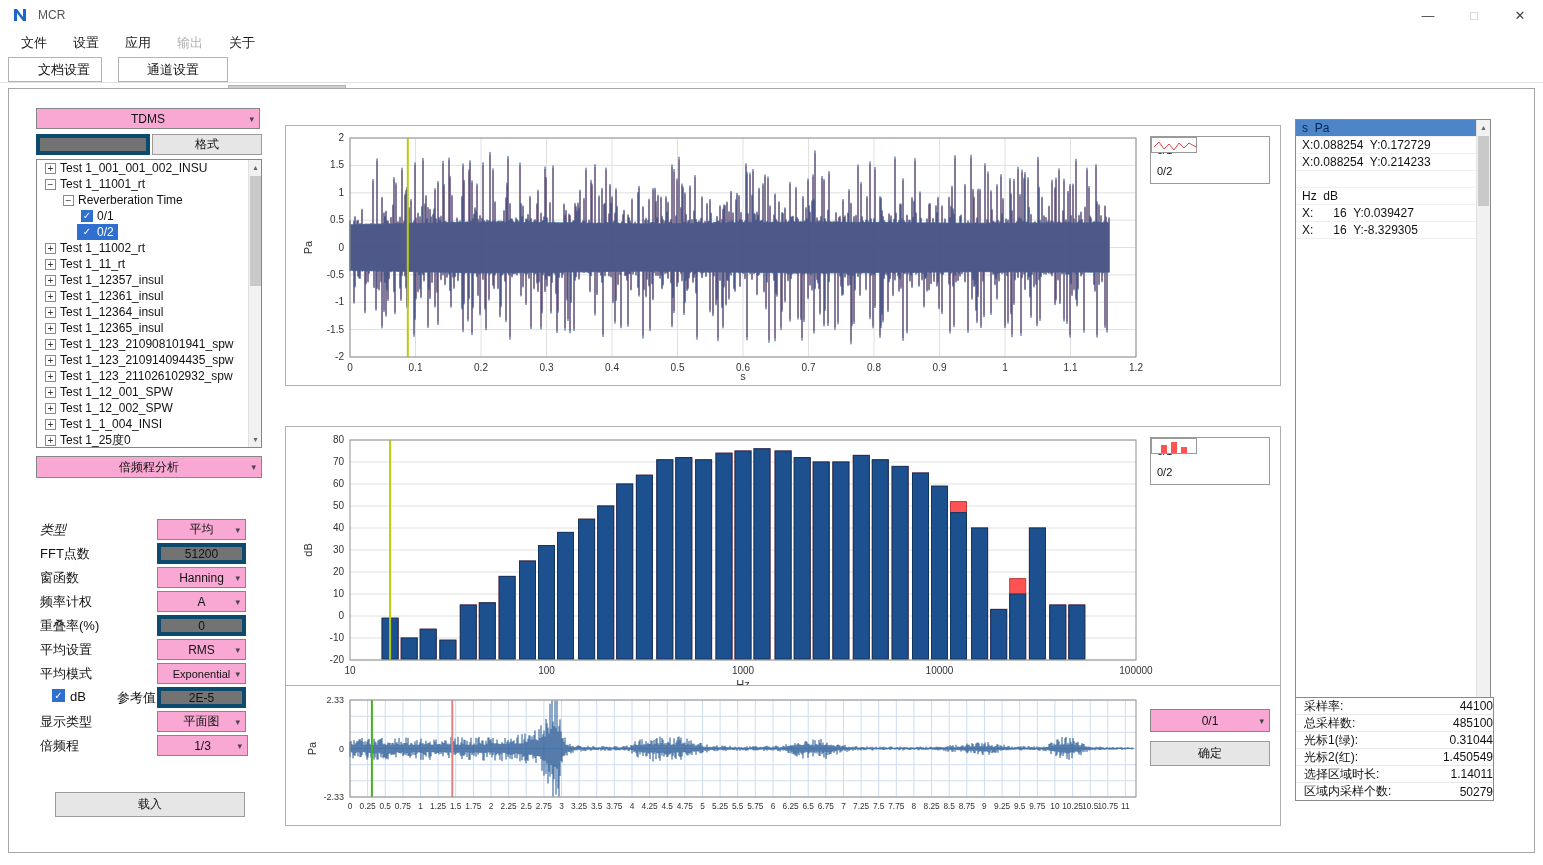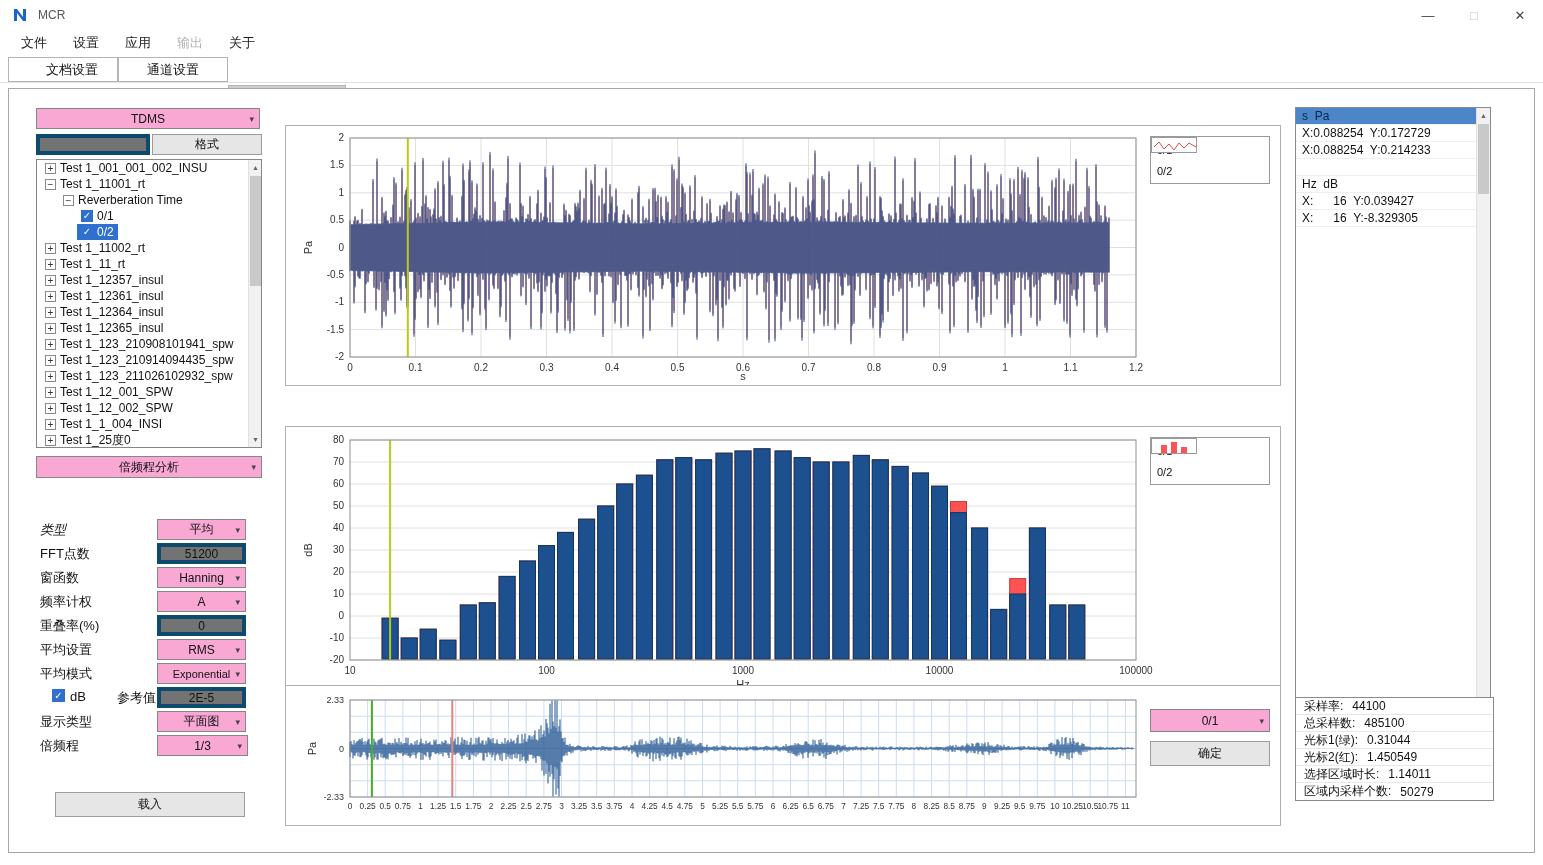--- a/index.html
+++ b/index.html
@@ -47,21 +47,21 @@
 
   .rlist{position:absolute;border:1px solid #8a8a8a;background:#fff;overflow:hidden;}
   .rrow{height:17px;line-height:17px;font-size:12px;white-space:pre;padding-left:6px;border-bottom:1px solid #efefef;width:calc(100% - 14px);color:#111;}
   .rrow.selected{background:#4c86c8;color:#06264f;}
   .sb{position:absolute;width:14px;background:#f1f1f1;border-left:1px solid #e0e0e0;top:0;right:0;height:100%;}
   .sb-btn{position:absolute;left:0;width:13px;height:15px;font-size:7px;color:#666;text-align:center;line-height:15px;top:0;}
   .sb-btn.bottom{top:auto;bottom:0;}
   .sb-thumb{position:absolute;left:1px;width:11px;background:#c9c9c9;}
 
   .infobox{position:absolute;border:1px solid #8a8a8a;background:#fff;overflow:hidden;}
-  .irow{height:17px;display:flex;align-items:center;font-size:12px;padding-left:8px;border-bottom:1px solid #e8e8e8;gap:9px;color:#111;}
+  .irow{height:17px;display:flex;align-items:center;font-size:12px;padding-left:8px;border-bottom:1px solid #e8e8e8;gap:9px;color:#111;justify-content:space-between;}
   .irow:last-child{border-bottom:none;}
   .ilabel{white-space:nowrap;}
 </style>
 </head>
 <body>
 
 <div id="app">
 
   <div class="titlebar">
     <svg width="18" height="18" viewBox="0 0 18 18">
@@ -77,21 +77,21 @@
 
   <div class="menubar">
     <span class="mi">文件</span>
     <span class="mi">设置</span>
     <span class="mi">应用</span>
     <span class="mi disabled">输出</span>
     <span class="mi">关于</span>
   </div>
 
   <div class="tabbar">
-    <div class="tab" style="left:8px;width:110px;padding-left:18px;">文档设置</div>
+    <div class="tab" style="left:8px;width:94px;padding-left:18px;">文档设置</div>
     <div class="tab" style="left:118px;width:110px;">通道设置</div>
     <div class="tab active" style="left:228px;width:118px;">时频分析</div>
   </div>
 
   <div class="groupbox"></div>
 
   <div class="combo" style="left:36px;top:108px;width:224px;height:21px;">
     <span>TDMS</span>
     <span class="carr">▾</span>
   </div>
@@ -559,21 +559,21 @@
           <text x="30" y="62.5" text-anchor="middle" font-size="11" transform="rotate(-90 30 62.5)">Pa</text>
         </svg>
       </div>
     <div class="combo" style="left:864px;top:23px;width:120px;height:23px;">
       <span>0/1</span>
       <span class="carr">▾</span>
     </div>
     <div class="btn" style="left:864px;top:55px;width:120px;height:25px;">确定</div>
   </div>
 
-  <div class="rlist" style="left:1295px;top:107px;width:196px;height:676px;">
+  <div class="rlist" style="left:1295px;top:119px;width:196px;height:676px;">
     <div id="rrows">
         <div class="rrow selected">s  Pa</div>
         <div class="rrow">X:0.088254  Y:0.172729</div>
         <div class="rrow">X:0.088254  Y:0.214233</div>
         <div class="rrow"></div>
         <div class="rrow">Hz  dB</div>
         <div class="rrow">X:      16  Y:0.039427</div>
         <div class="rrow">X:      16  Y:-8.329305</div>
       </div>
     <div class="sb">

